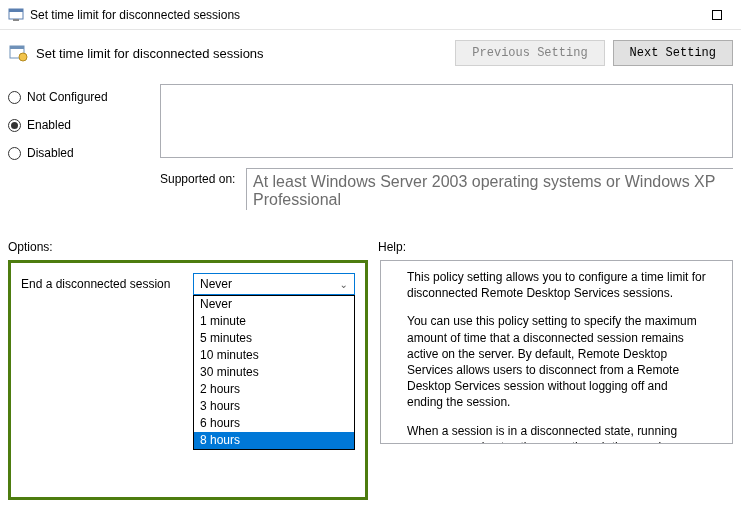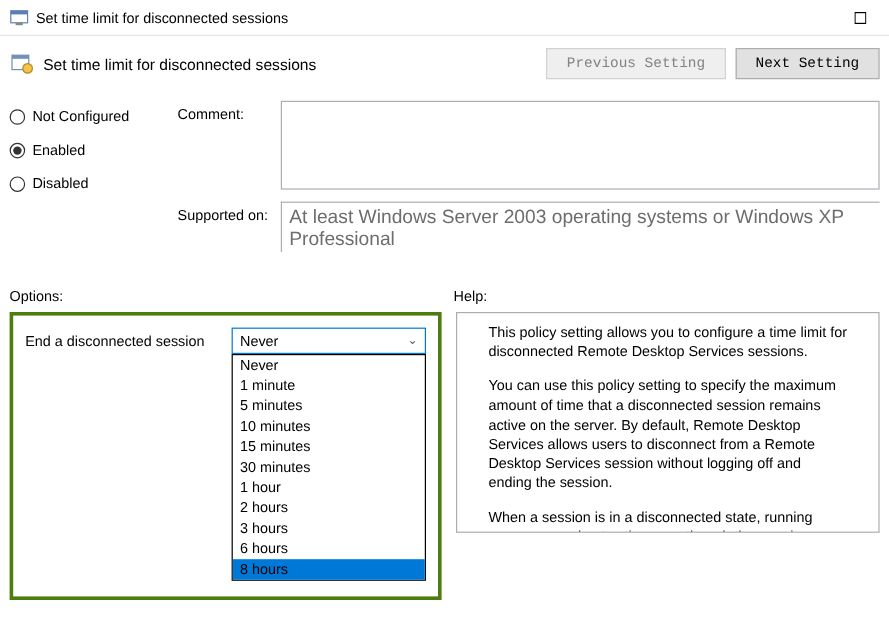--- a/index.html
+++ b/index.html
@@ -6,42 +6,42 @@
 body { margin: 0; background: #fff; color: #000; width: 741px; height: 525px; overflow: hidden; }
 .titlebar { display: flex; align-items: center; height: 30px; padding: 0 2px 0 8px; border-bottom: 1px solid #e5e5e5; }
 .titlebar-icon { width: 16px; height: 16px; margin-right: 6px; }
 .titlebar-text { flex: 1; }
 .window-btn { width: 45px; height: 30px; display: flex; align-items: center; justify-content: center; }
 .header-row { display: flex; align-items: center; padding: 10px 8px 18px 8px; }
 .header-icon { width: 20px; height: 20px; margin-right: 8px; }
 .header-title { flex: 1; font-size: 13px; }
 .btn { border: 1px solid #adadad; background: #e1e1e1; height: 26px; padding: 0 16px; margin-left: 8px; font-size: 12px; display: inline-flex; align-items: center; font-family: Liberation Mono, monospace; }
 .btn.disabled { color: #838383; border-color: #d1d1d1; background: #efefef; }
-.body { display: flex; padding: 0 8px 10px 8px; gap: 8px; }
+.body { display: flex; padding: 0 8px 10px 8px; gap: 20px; }
 .left-col { width: 132px; }
 .right-col { flex: 1; }
 .radio-row { display: flex; align-items: center; margin: 6px 0 14px 0; }
 .radio { width: 13px; height: 13px; border: 1px solid #333; border-radius: 50%; margin-right: 6px; display: inline-flex; align-items: center; justify-content: center; }
 .radio.checked::after { content: ""; width: 7px; height: 7px; background: #333; border-radius: 50%; }
 .field-row { display: flex; margin-bottom: 10px; }
 .field-label { width: 86px; padding-top: 4px; }
 .comment-box { flex: 1; height: 74px; border: 1px solid #abadb3; background: #fff; }
 .support-box { flex: 1; height: 42px; border-top: 1px solid #abadb3; border-left: 1px solid #abadb3; background: #fff; padding: 4px 6px; font-size: 16px; color: #6d6d6d; }
 .section-labels { display: flex; padding: 10px 8px 6px 8px; }
 .opt-label { width: 370px; }
 .lower { display: flex; padding: 0 8px; gap: 12px; }
 .options-panel { width: 360px; border: 3px solid #4d7c0f; padding: 10px; position: relative; height: 240px; }
 .opt-row { display: flex; align-items: center; }
 .opt-text { width: 172px; }
 .select-box { flex: 1; position: relative; }
 .select-display { border: 1px solid #0078d7; height: 22px; display: flex; align-items: center; padding: 0 6px; background: #fff; justify-content: space-between; }
 .chev { font-size: 10px; color: #5b5b5b; }
 .dropdown-list { position: absolute; top: 22px; left: 0; right: 0; border: 1px solid #000; background: #fff; z-index: 10; }
 .dropdown-item { padding: 1px 6px; height: 17px; line-height: 15px; font-size: 12px; }
-.dropdown-item.highlight { background: #0078d7; color: #000000; }
+.dropdown-item.highlight { background: #0078d7; color: #ffffff; }
 .help-panel { flex: 1; border: 1px solid #abadb3; padding: 8px 26px; height: 184px; font-size: 12px; line-height: 1.35; overflow: hidden; }
 .help-panel p { margin: 0 0 12px 0; }
 svg { display: block; }
 </style>
 </head>
 <body>
 
 <div class="titlebar">
   <span class="titlebar-icon">
     <svg width="16" height="16">
@@ -81,21 +81,20 @@
       <span class="radio checked"></span>
       <span>Enabled</span>
     </div>
     <div class="radio-row">
       <span class="radio"></span>
       <span>Disabled</span>
     </div>
   </div>
   <div class="right-col">
     <div class="field-row">
-      <div class="field-label">Comment:</div>
       <div class="comment-box"></div>
     </div>
     <div class="field-row">
       <div class="field-label">Supported on:</div>
       <div class="support-box">At least Windows Server 2003 operating systems or Windows XP Professional</div>
     </div>
   </div>
 </div>
 
 <div class="section-labels">
@@ -110,23 +109,21 @@
       <div class="select-box">
         <div class="select-display">
           <span>Never</span>
           <span class="chev">⌄</span>
         </div>
         <div class="dropdown-list" id="dropdown-list">
             <div class="dropdown-item">Never</div>
             <div class="dropdown-item">1 minute</div>
             <div class="dropdown-item">5 minutes</div>
             <div class="dropdown-item">10 minutes</div>
-            <div class="dropdown-item">15 minutes</div>
             <div class="dropdown-item">30 minutes</div>
-            <div class="dropdown-item">1 hour</div>
             <div class="dropdown-item">2 hours</div>
             <div class="dropdown-item">3 hours</div>
             <div class="dropdown-item">6 hours</div>
             <div class="dropdown-item highlight">8 hours</div>
           </div>
       </div>
     </div>
   </div>
   <div class="help-panel">
     <p>This policy setting allows you to configure a time limit for disconnected Remote Desktop Services sessions.</p>

